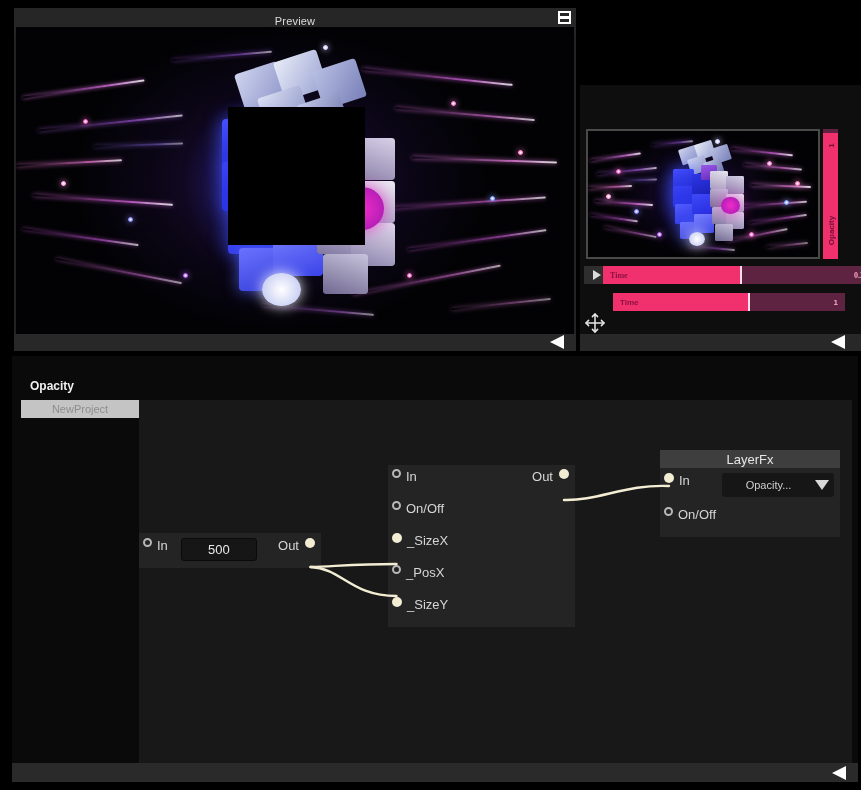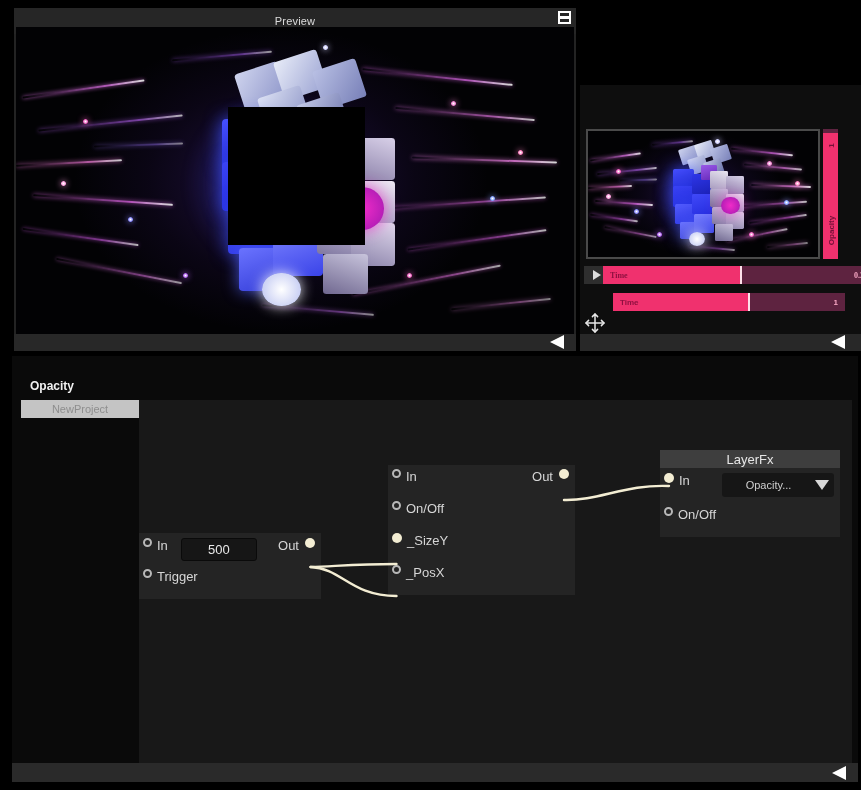--- a/index.html
+++ b/index.html
@@ -268,45 +268,45 @@
 
   <div class="node" id="node-float">
     <div class="nrow r1">
       <span class="port"></span>
       <span class="plabel">In</span>
       <input class="ninput" value="500" style="">
       <span class="spacer"></span>
       <span class="out-label">Out</span>
       <span class="port connected"></span>
     </div>
-    <div class="nrow r2">
-      <span class="port"></span>
-      <span class="plabel">Trigger</span>
-    </div>
   </div>
 
   <div class="node" id="node-rect">
     <div class="nrow r1">
       <span class="port"></span>
       <span class="plabel">In</span>
       <span class="spacer"></span>
       <span class="out-label">Out</span>
       <span class="port connected"></span>
     </div>
     <div class="nrow rp">
       <span class="port"></span>
       <span class="plabel">On/Off</span>
     </div>
     <div class="nrow rp">
       <span class="port connected"></span>
+      <span class="plabel">_SizeX</span>
+    </div>
+    <div class="nrow rp">
+      <span class="port"></span>
+      <span class="plabel">_PosX</span>
+    </div>
+    <div class="nrow rp">
+      <span class="port connected"></span>
       <span class="plabel">_SizeY</span>
-    </div>
-    <div class="nrow rp">
-      <span class="port"></span>
-      <span class="plabel">_PosX</span>
     </div>
   </div>
 
   <div class="node" id="node-layerfx">
     <div class="nheader">
       <span class="ntitle">LayerFx</span>
     </div>
     <div class="nrow r1">
       <span class="port connected"></span>
       <span class="plabel">In</span>

